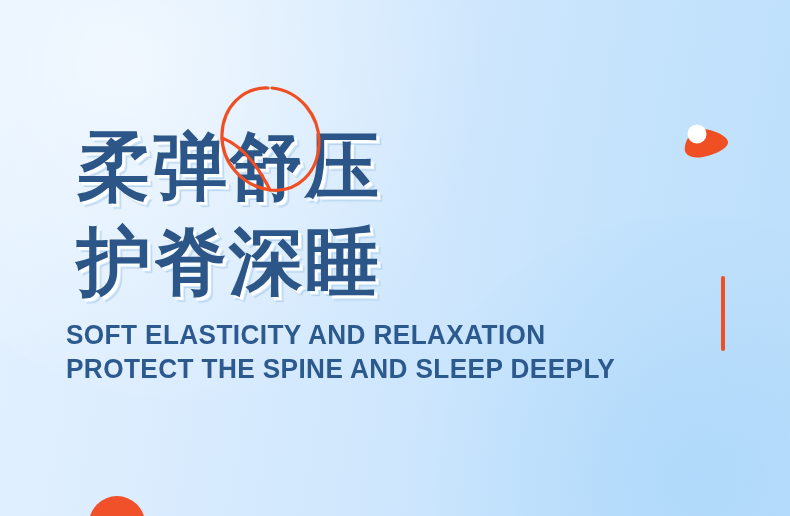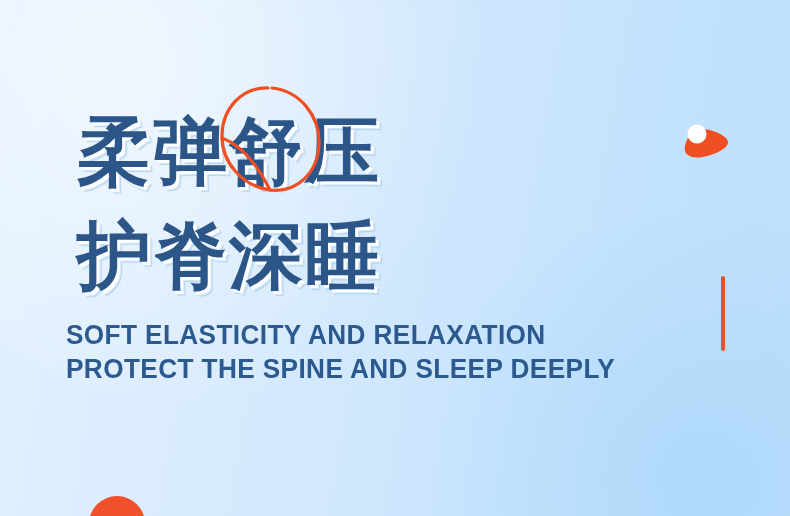--- a/index.html
+++ b/index.html
@@ -56,23 +56,24 @@
     font-weight: bold;
     font-size: 74px;
     line-height: 94px;
     letter-spacing: 2px;
     color: #2c5687;
     white-space: nowrap;
     text-shadow:
        3px 3px 0 rgba(255,255,255,0.95),
        4px 4px 0 rgba(210,232,250,0.95),
        5px 5px 1px rgba(150,190,225,0.55);
+    margin-top: 15px;
   }
   #cn-line-2 {
-    margin-top: 10px;
+    margin-top: 1px;
   }
 
   
   #circle-annotation {
     position: absolute;
     left: 216px;
     top: 82px;
     width: 112px;
     height: 118px;
     pointer-events: none;

